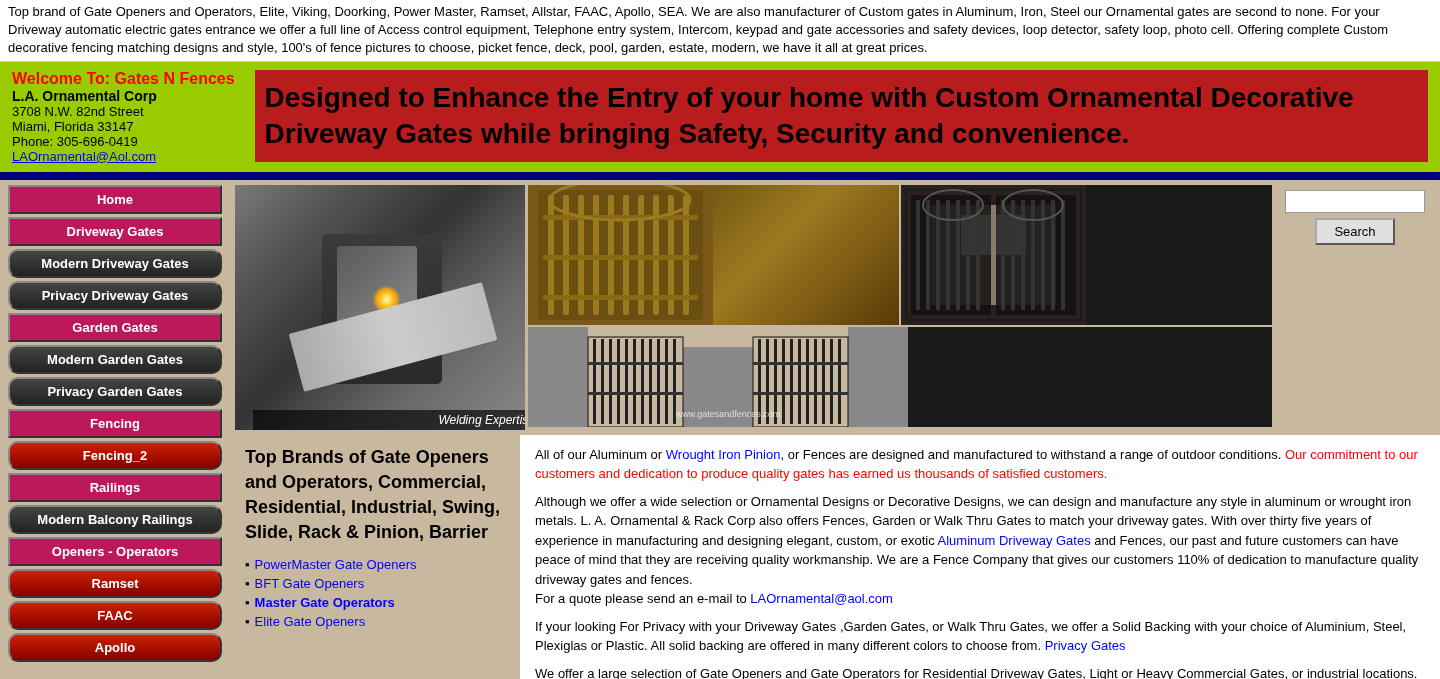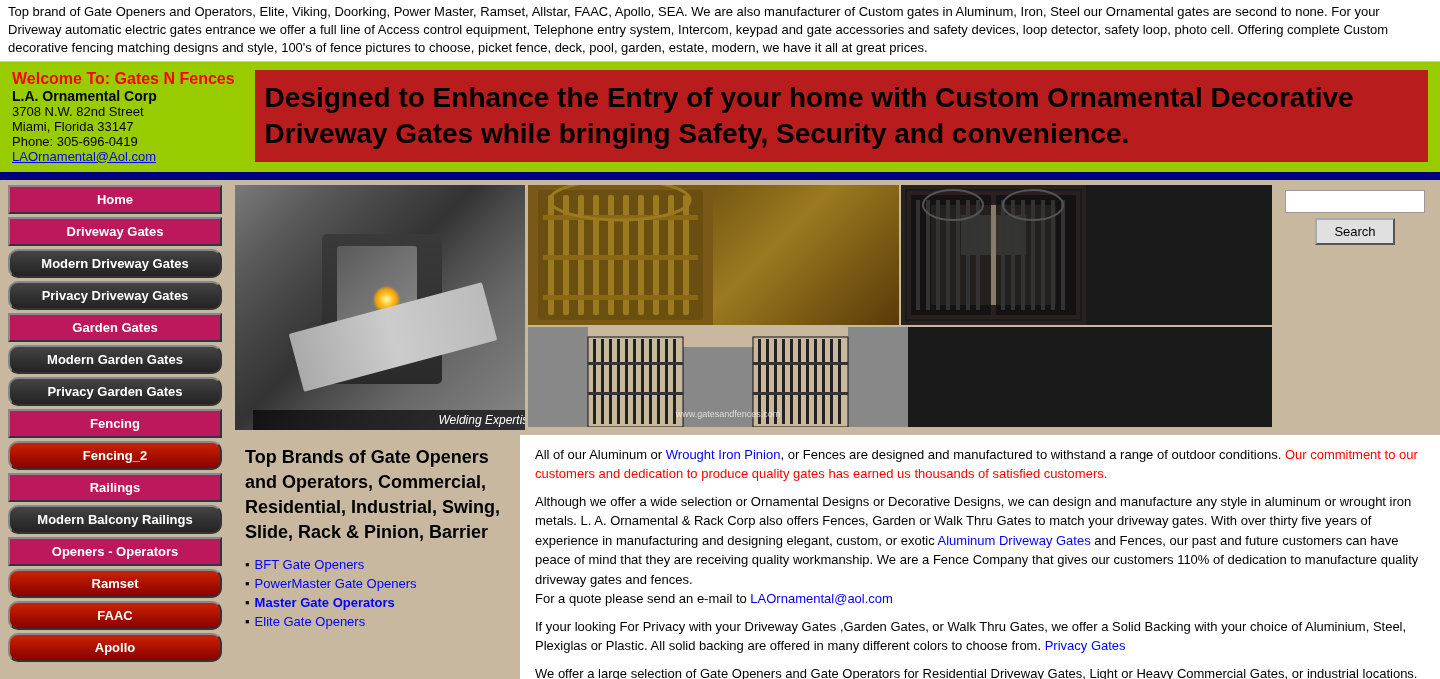--- a/index.html
+++ b/index.html
@@ -347,24 +347,24 @@
         <button style="width:80px; padding:4px 8px; background:#e0e0e0; border:2px outset #aaa; cursor:pointer; font-size:13px;">Search</button>
       </div>
     </div>
 
     <div class="middle-content">
 
       <div id="gate-brands">
         <h2>Top Brands of Gate Openers and Operators, Commercial, Residential, Industrial, Swing, Slide, Rack &amp; Pinion, Barrier</h2>
         <ul>
           <li>
-              <a>BFT Gate Openers</a>
+              <a>PowerMaster Gate Openers</a>
             </li>
           <li>
-              <a>PowerMaster Gate Openers</a>
+              <a>BFT Gate Openers</a>
             </li>
           <li>
               <a style="font-weight:bold; color:blue;">Master Gate Operators</a>
             </li>
           <li>
               <a>Elite Gate Openers</a>
             </li>
         </ul>
       </div>
 

